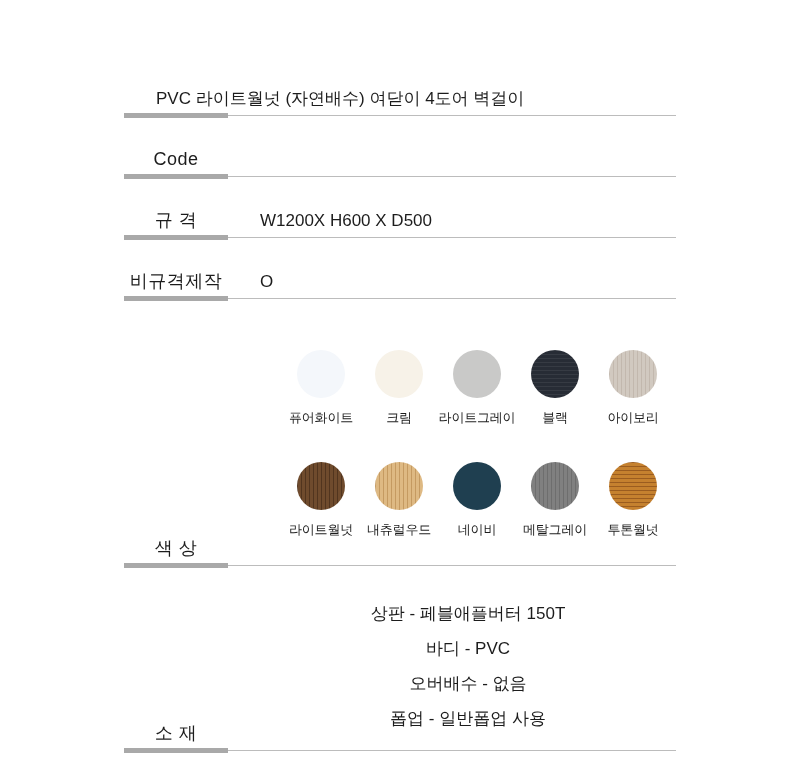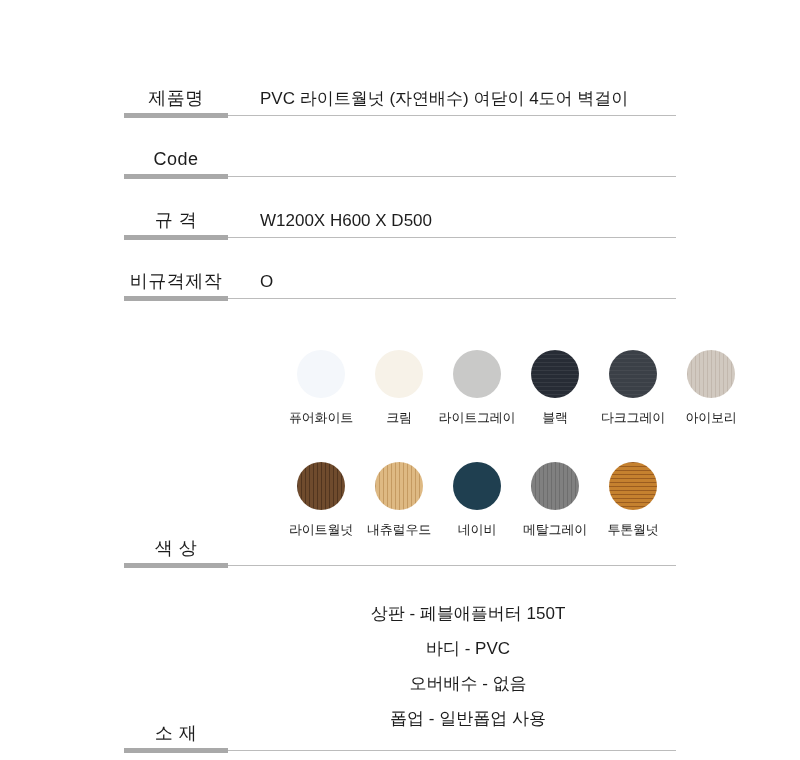--- a/index.html
+++ b/index.html
@@ -98,21 +98,20 @@
   }
   .material-line:last-child{margin-bottom:16px;}
 </style>
 </head>
 <body>
 
 <div class="page">
   <div class="content">
 
     <div class="spec-row">
-      <div class="cell-label">제품명</div>
       <div class="cell-value">PVC 라이트월넛 (자연배수) 여닫이 4도어 벽걸이</div>
     </div>
 
     <div class="spec-row">
       <div class="cell-label">Code</div>
     </div>
 
     <div class="spec-row">
       <div class="cell-label">규 격</div>
       <div class="cell-value">W1200X H600 X D500</div>
@@ -135,24 +134,20 @@
               <div class="swatch-circle" style="background: rgb(247, 242, 232);"></div>
               <div class="swatch-label">크림</div>
             </div>
             <div class="swatch">
               <div class="swatch-circle" style="background: rgb(201, 201, 200);"></div>
               <div class="swatch-label">라이트그레이</div>
             </div>
             <div class="swatch">
               <div class="swatch-circle" style="background: repeating-linear-gradient(rgba(255, 255, 255, 0.07) 0px, rgba(255, 255, 255, 0.07) 1.5px, transparent 1.5px, transparent 4px), linear-gradient(rgb(39, 44, 53), rgb(39, 44, 53));"></div>
               <div class="swatch-label">블랙</div>
-            </div>
-            <div class="swatch">
-              <div class="swatch-circle" style="background: repeating-linear-gradient(rgba(255, 255, 255, 0.05) 0px, rgba(255, 255, 255, 0.05) 1.5px, transparent 1.5px, transparent 4px), linear-gradient(rgb(59, 64, 71), rgb(59, 64, 71));"></div>
-              <div class="swatch-label">다크그레이</div>
             </div>
             <div class="swatch">
               <div class="swatch-circle" style="background: repeating-linear-gradient(90deg, rgba(128, 108, 92, 0.18) 0px, rgba(128, 108, 92, 0.18) 1.5px, transparent 1.5px, transparent 4px), linear-gradient(rgb(209, 201, 192), rgb(209, 201, 192));"></div>
               <div class="swatch-label">아이보리</div>
             </div>
           </div>
         <div class="swatch-row">
             <div class="swatch">
               <div class="swatch-circle" style="background: repeating-linear-gradient(90deg, rgba(46, 26, 12, 0.45) 0px, rgba(46, 26, 12, 0.45) 1.5px, transparent 1.5px, transparent 4px), linear-gradient(rgb(111, 75, 45), rgb(111, 75, 45));"></div>
               <div class="swatch-label">라이트월넛</div>

